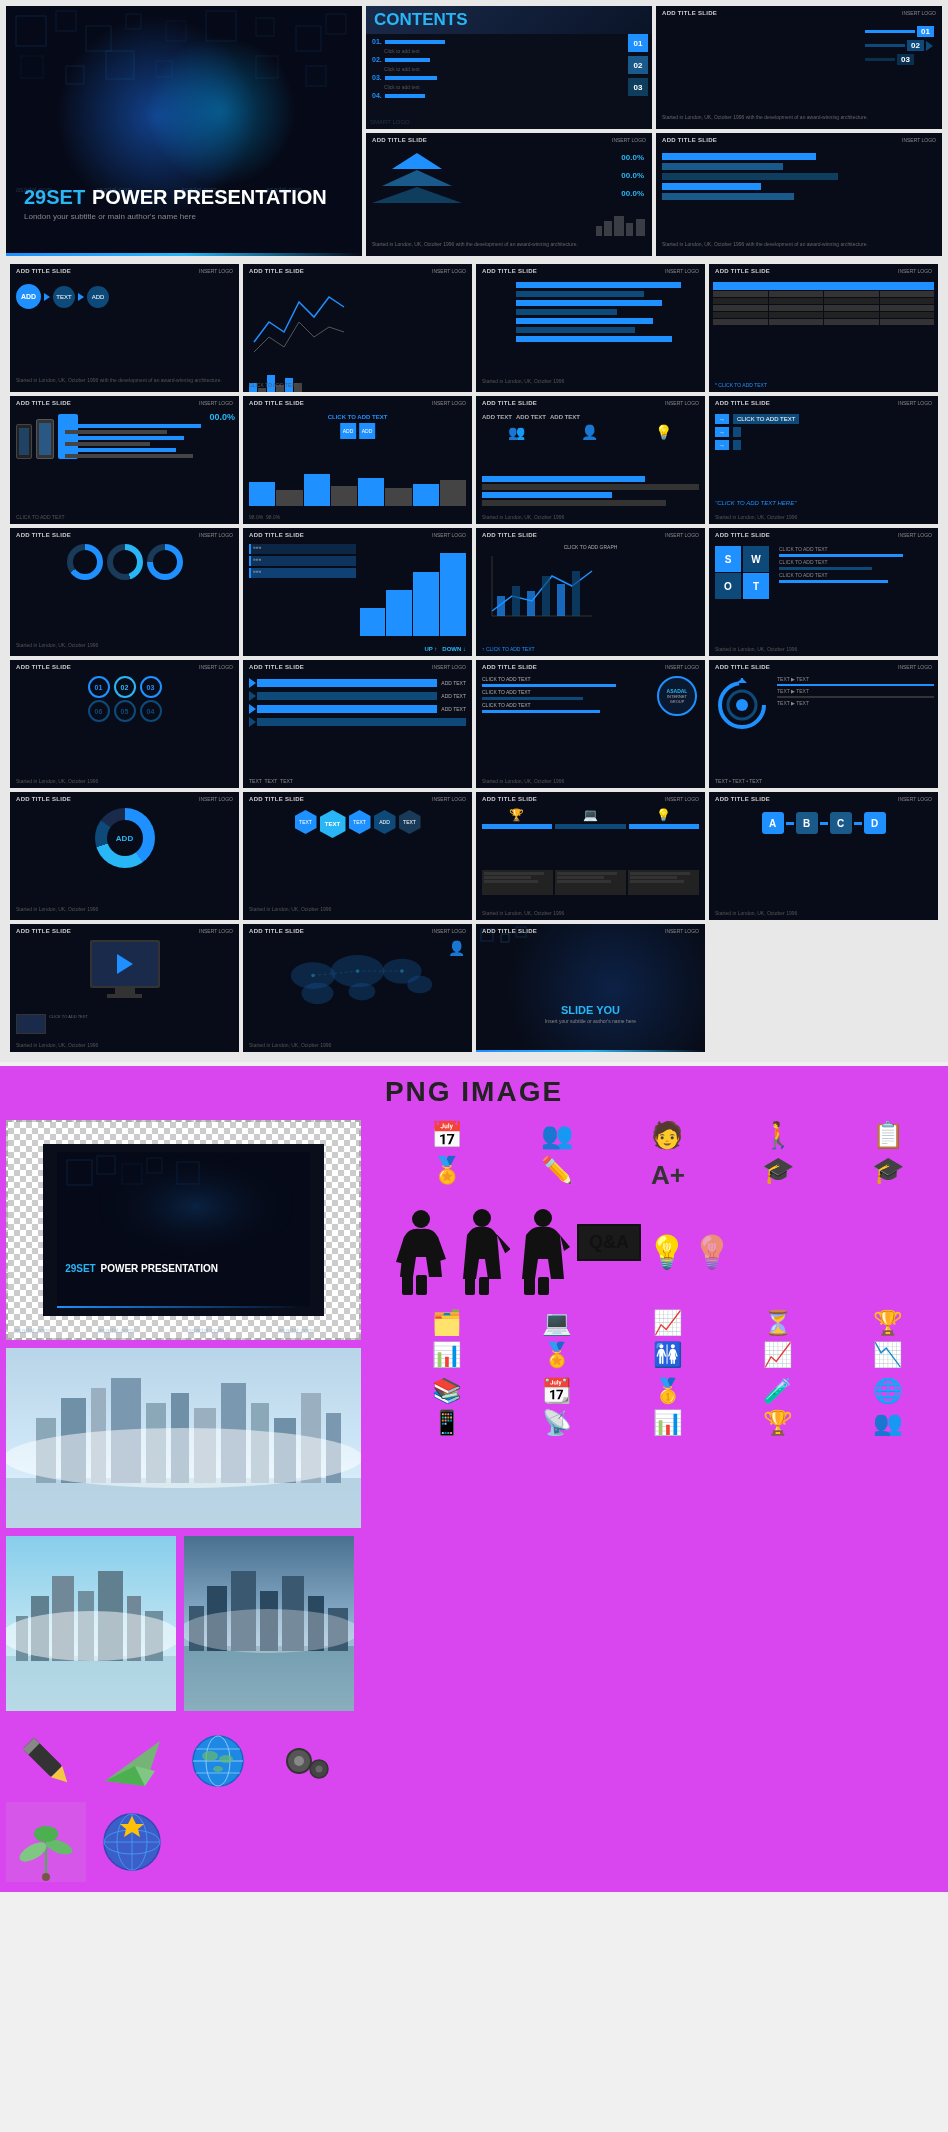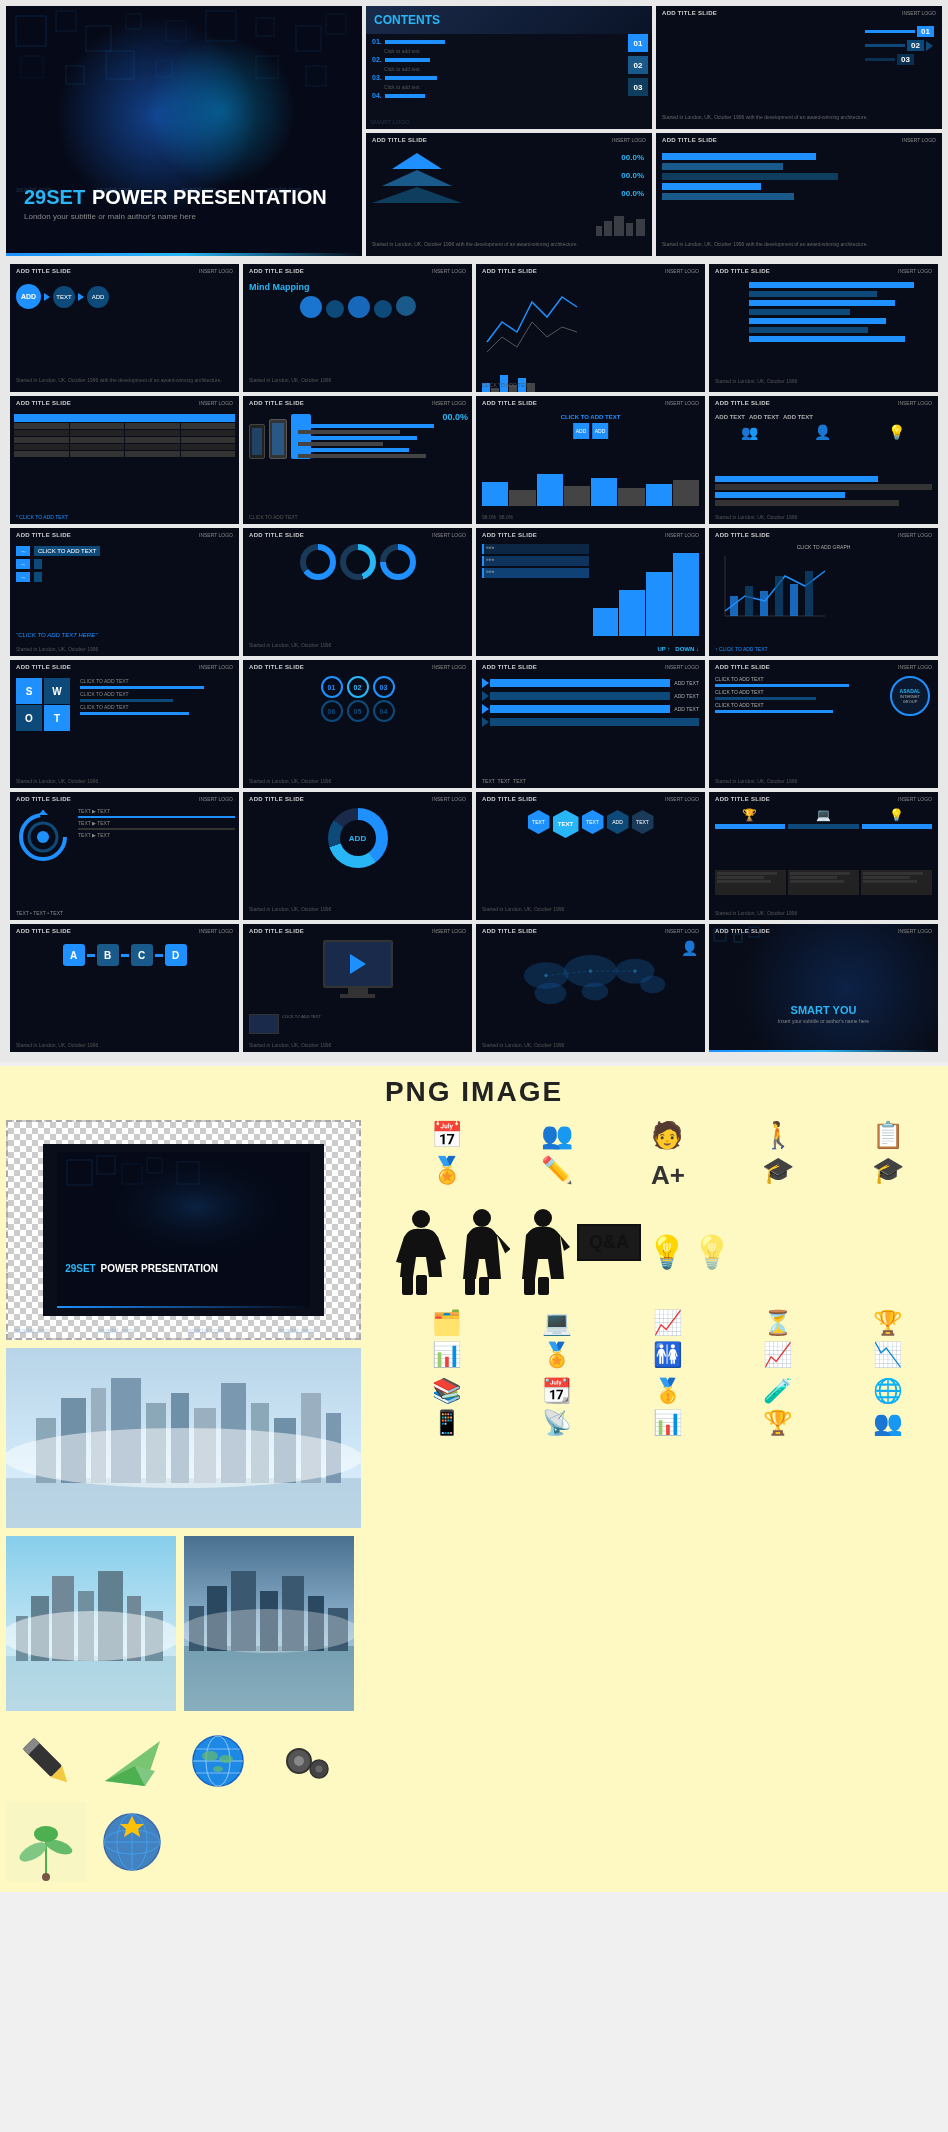--- a/index.html
+++ b/index.html
@@ -41,21 +41,21 @@
     .watermark {
       position: absolute;
       color: rgba(100,150,200,0.25);
       font-size: 8px;
       pointer-events: none;
       z-index: 5;
     }
 
     
     .png-section {
-      background: #fef9c3;
+      background: #d946ef;
       padding: 10px 6px;
       margin-top: 4px;
     }
     .png-title {
       text-align: center;
       font-size: 28px;
       font-weight: bold;
       color: #222;
       margin-bottom: 12px;
       letter-spacing: 2px;
@@ -192,21 +192,21 @@
           <div style="color:#888;font-size:8px;margin-top:3px;">London your subtitle or main author's name here</div>
         </div>
 
         <div style="position:absolute;bottom:0;left:0;right:0;height:3px;background:linear-gradient(90deg,#1e90ff,#29b6f6,transparent);"></div>
       </div>
 
       <div style="flex:1;display:grid;grid-template-columns:1fr 1fr;grid-template-rows:1fr 1fr;gap:4px;">
 
         <div style="background:#0a0e1a;position:relative;overflow:hidden;">
           <div style="position:absolute;top:0;left:0;right:0;height:28px;background:linear-gradient(135deg,#1a2a4a,#0a1428);display:flex;align-items:center;padding-left:8px;">
-            <span style="color:#29b6f6;font-size:12px;font-weight:bold;">CONTENTS</span>
+            <span style="color:#29b6f6;font-size:17px;font-weight:bold;">CONTENTS</span>
           </div>
           <div style="position:absolute;top:32px;left:6px;right:6px;">
             <div style="display:flex;margin-bottom:3px;">
                 <span style="color:#1e90ff;font-size:7px;font-weight:bold;margin-right:3px;">01.</span>
                 <div style="height:4px;background:#1e90ff;width:60px;margin-top:2px;"></div>
               </div>
             <div style="color:#555;font-size:5px;margin-left:12px;margin-bottom:2px;">Click to add text</div>
             <div style="display:flex;margin-bottom:3px;">
                 <span style="color:#1e90ff;font-size:7px;font-weight:bold;margin-right:3px;">02.</span>
                 <div style="height:4px;background:#1e90ff;width:45px;margin-top:2px;"></div>
@@ -320,34 +320,20 @@
         <div style="position:absolute;top:20px;left:6px;display:flex;align-items:center;gap:3px;">
           <div style="width:25px;height:25px;border-radius:50%;background:#1e90ff;display:flex;align-items:center;justify-content:center;color:white;font-size:7px;font-weight:bold;">ADD</div>
           <div style="width:0;height:0;border-top:4px solid transparent;border-bottom:4px solid transparent;border-left:6px solid #1e90ff;"></div>
           <div style="width:22px;height:22px;border-radius:50%;background:#0d4a7a;display:flex;align-items:center;justify-content:center;color:white;font-size:6px;">TEXT</div>
           <div style="width:0;height:0;border-top:4px solid transparent;border-bottom:4px solid transparent;border-left:6px solid #1e90ff;"></div>
           <div style="width:22px;height:22px;border-radius:50%;background:#0d4a7a;display:flex;align-items:center;justify-content:center;color:white;font-size:6px;">ADD</div>
         </div>
         <div style="position:absolute;bottom:8px;left:6px;right:6px;color:#555;font-size:5px;line-height:1.4;">Started in London, UK, October 1996 with the development of an award-winning architecture.</div>
       </div>
 
-      <div class="thumb-box">
-        <div class="slide-label">ADD TITLE SLIDE</div>
-        <div class="slide-label-right">INSERT LOGO</div>
-        <div style="position:absolute;top:18px;left:6px;font-size:9px;font-weight:bold;color:#29b6f6;">Mind Mapping</div>
-
-        <div style="position:absolute;top:32px;left:50%;transform:translateX(-50%);display:flex;gap:4px;flex-wrap:wrap;justify-content:center;width:90%;">
-          <div style="width:22px;height:22px;border-radius:50%;background:#1e90ff;opacity:0.8;"></div>
-          <div style="width:18px;height:18px;border-radius:50%;background:#0d4a7a;margin-top:4px;"></div>
-          <div style="width:22px;height:22px;border-radius:50%;background:#1e90ff;opacity:0.7;"></div>
-          <div style="width:18px;height:18px;border-radius:50%;background:#0d4a7a;margin-top:4px;"></div>
-          <div style="width:20px;height:20px;border-radius:50%;background:#1a5a8a;"></div>
-        </div>
-        <div style="position:absolute;bottom:8px;left:6px;right:6px;color:#555;font-size:5px;line-height:1.4;">Started in London, UK, October 1996</div>
-      </div>
 
       <div class="thumb-box">
         <div class="slide-label">ADD TITLE SLIDE</div>
         <div class="slide-label-right">INSERT LOGO</div>
         <div style="position:absolute;top:18px;left:6px;right:6px;bottom:20px;">
           <svg width="100%" height="80" xmlns="http://www.w3.org/2000/svg">
             <polyline points="5,60 20,40 35,50 50,20 65,35 80,15 95,25" fill="none" stroke="#1e90ff" stroke-width="1.5"></polyline>
             <polyline points="5,70 20,55 35,65 50,40 65,55 80,45 95,50" fill="none" stroke="#555" stroke-width="1"></polyline>
           </svg>
           <div style="display:flex;align-items:flex-end;gap:1px;height:35px;margin-top:4px;">
@@ -812,21 +798,21 @@
         <div style="position:absolute;top:0;left:0;right:0;bottom:0;background:radial-gradient(circle at 60% 50%,rgba(30,120,255,0.2) 0%,transparent 70%);"></div>
 
         <div style="position:absolute;top:0;left:0;opacity:0.2;">
           <svg width="80" height="80" xmlns="http://www.w3.org/2000/svg">
             <rect x="5" y="5" width="12" height="12" fill="none" stroke="#1e90ff" stroke-width="1"></rect>
             <rect x="25" y="10" width="8" height="8" fill="none" stroke="#29b6f6" stroke-width="1"></rect>
             <rect x="40" y="3" width="10" height="10" fill="none" stroke="#1e90ff" stroke-width="1"></rect>
           </svg>
         </div>
         <div style="position:absolute;bottom:28px;left:6px;right:6px;text-align:center;">
-          <div style="color:#29b6f6;font-size:11px;font-weight:bold;">SMART YOU</div>
+          <div style="color:#29b6f6;font-size:11px;font-weight:bold;">SLIDE YOU</div>
           <div style="color:#888;font-size:5px;margin-top:2px;">Insert your subtitle or author's name here</div>
         </div>
 
         <div style="position:absolute;bottom:0;left:0;right:0;height:2px;background:linear-gradient(90deg,#1e90ff,#29b6f6,transparent);"></div>
       </div>
 
     </div>
   </div>
 
   <div class="png-section">

